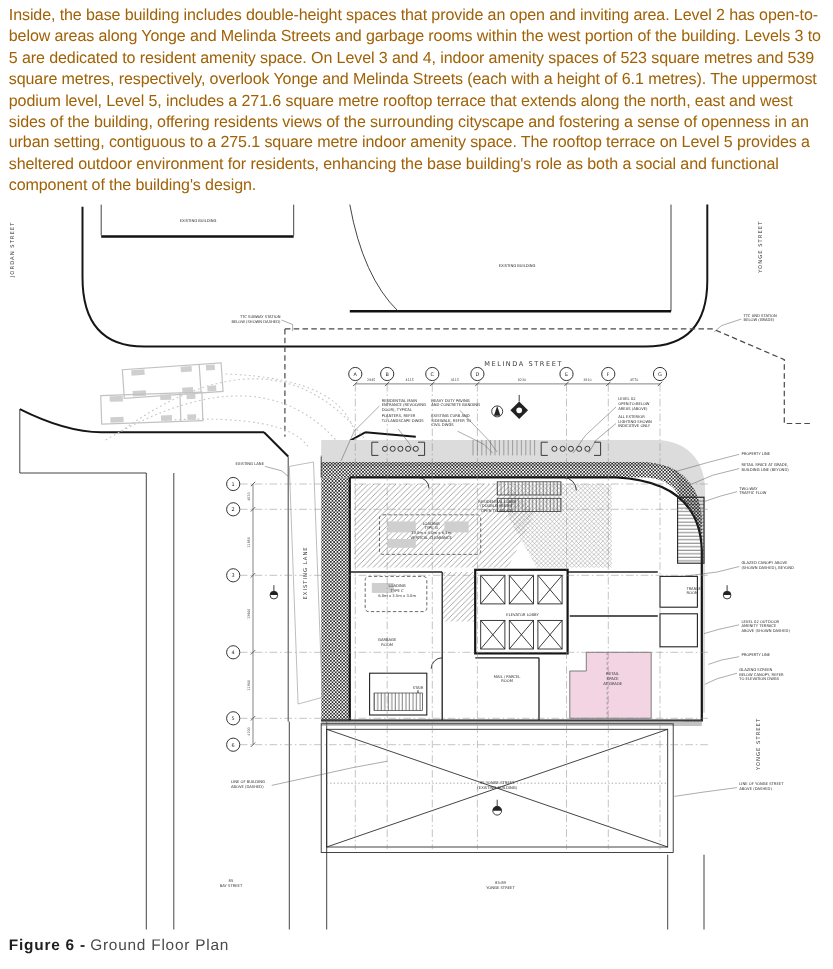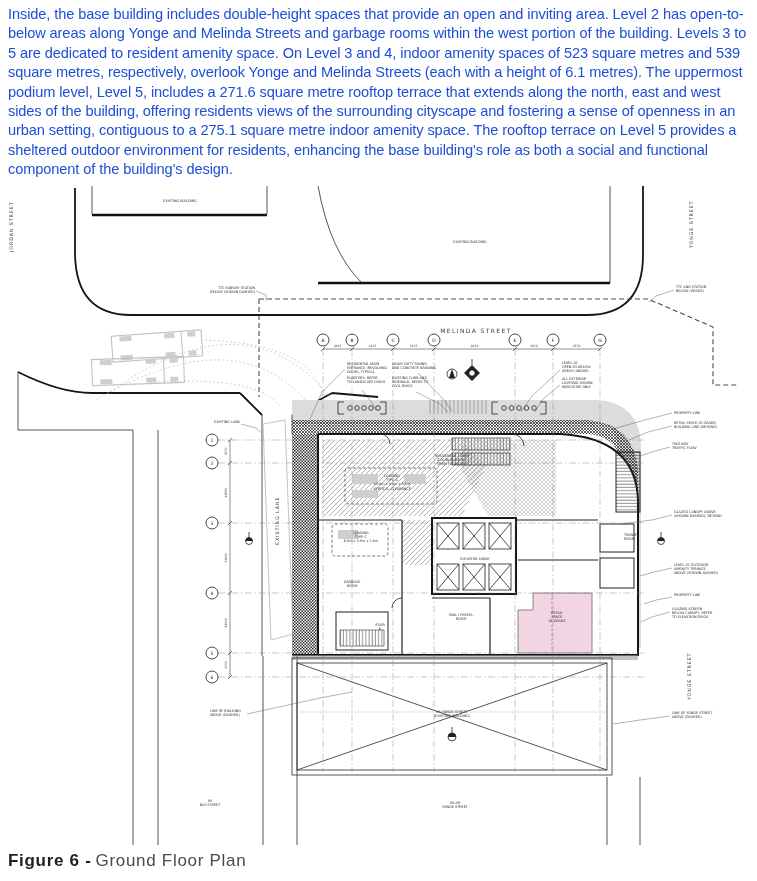--- a/index.html
+++ b/index.html
@@ -1,20 +1,20 @@
 <!DOCTYPE html>
 <html><head>
 <meta charset="utf-8">
 <style>
   html,body{margin:0;padding:0;}
   body{width:757px;height:881px;background:#ffffff;position:relative;overflow:hidden;
        font-family:"Liberation Sans",sans-serif;}
   .para{position:absolute;left:8px;top:5px;width:744px;font-size:14.6px;line-height:19.4px;
-        color:#1d4ed8;letter-spacing:-0.1px;}
-  .caption{position:absolute;left:8px;top:851px;font-size:17px;letter-spacing:0.7px;color:#4a4a4a;}
+        color:#a16207;letter-spacing:-0.1px;}
+  .caption{position:absolute;left:8px;top:851px;font-size:14px;letter-spacing:0.7px;color:#4a4a4a;}
   .caption .fig{color:#1f1f1f;font-weight:700;margin-right:4px;}
   #plan-svg{position:absolute;left:0;top:0;}
   #plan-svg text{font-family:"DejaVu Sans",sans-serif;}
   .tiny{font-size:3.4px;fill:#2f2f2f;}
   .dim{font-size:3px;fill:#444;}
   .street{font-size:6px;letter-spacing:1.4px;fill:#3a3a3a;}
   .streetsm{font-size:4.8px;letter-spacing:0.9px;fill:#3a3a3a;}
   .bubble{fill:#fff;stroke:#333;stroke-width:0.9;}
   .bubble-t{font-size:4.5px;fill:#222;}
   .leader{fill:none;stroke:#555;stroke-width:0.45;}

